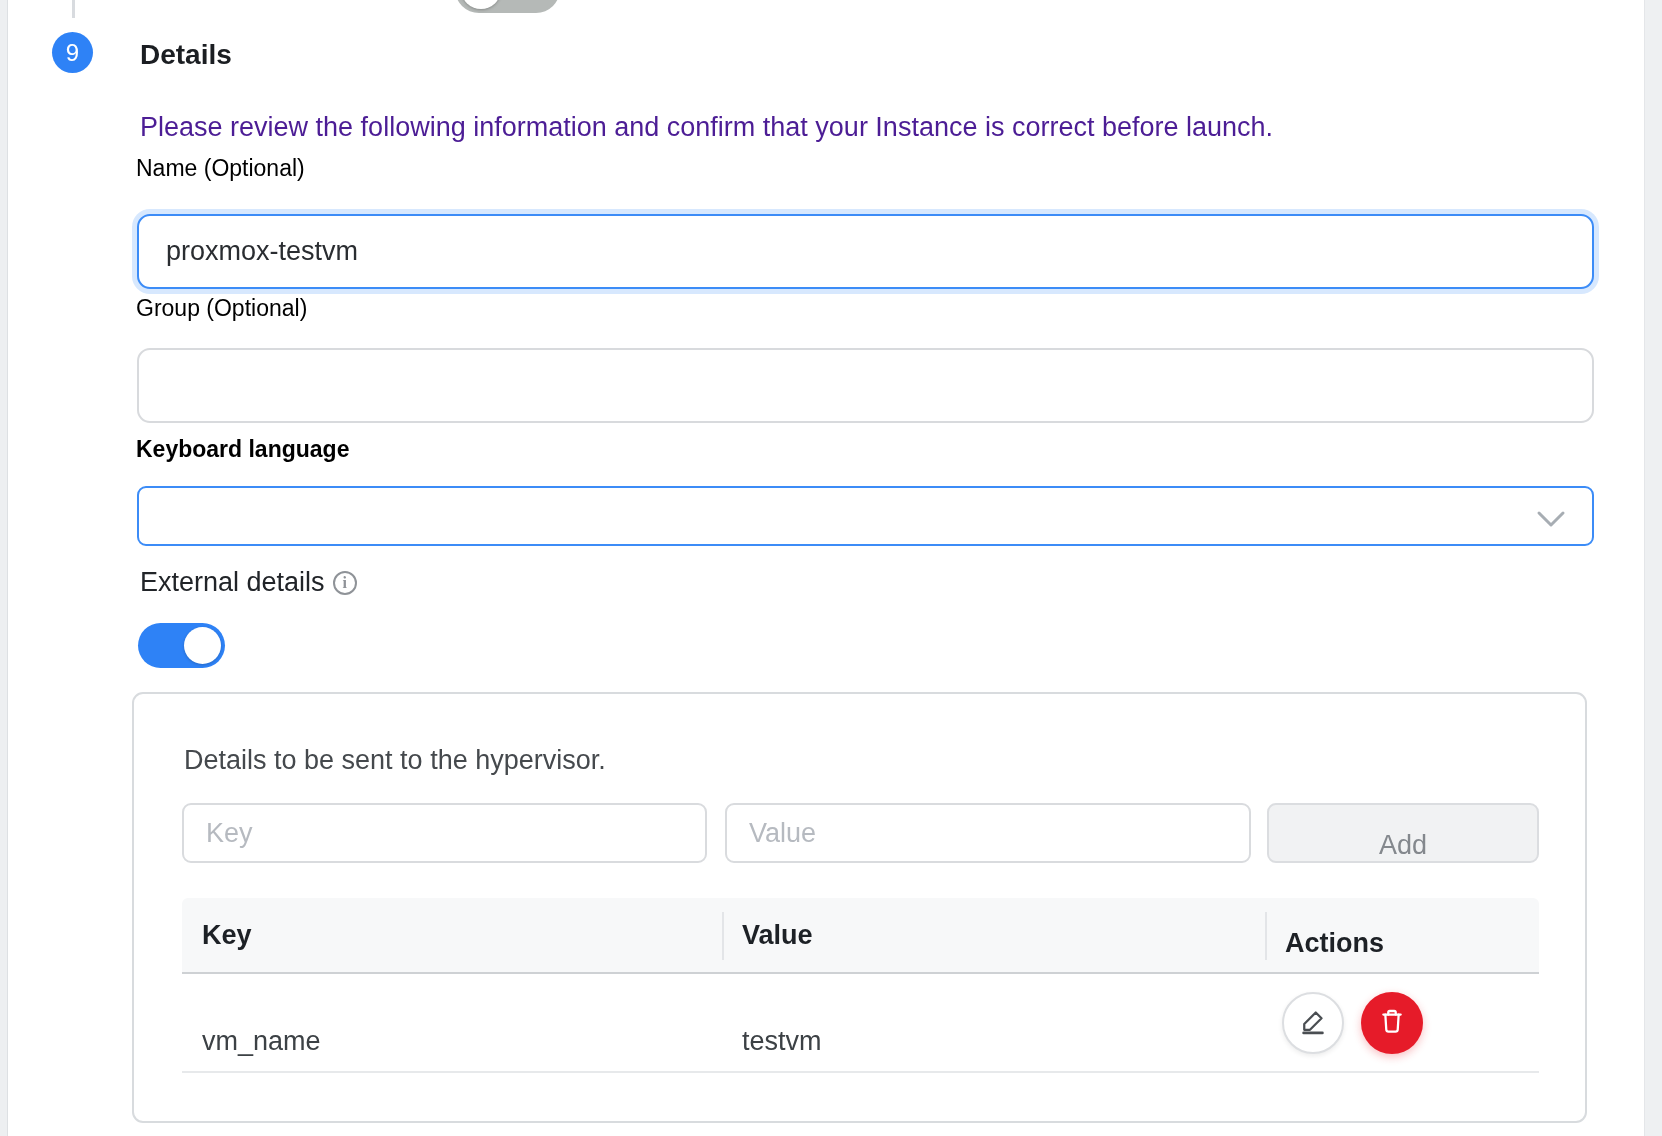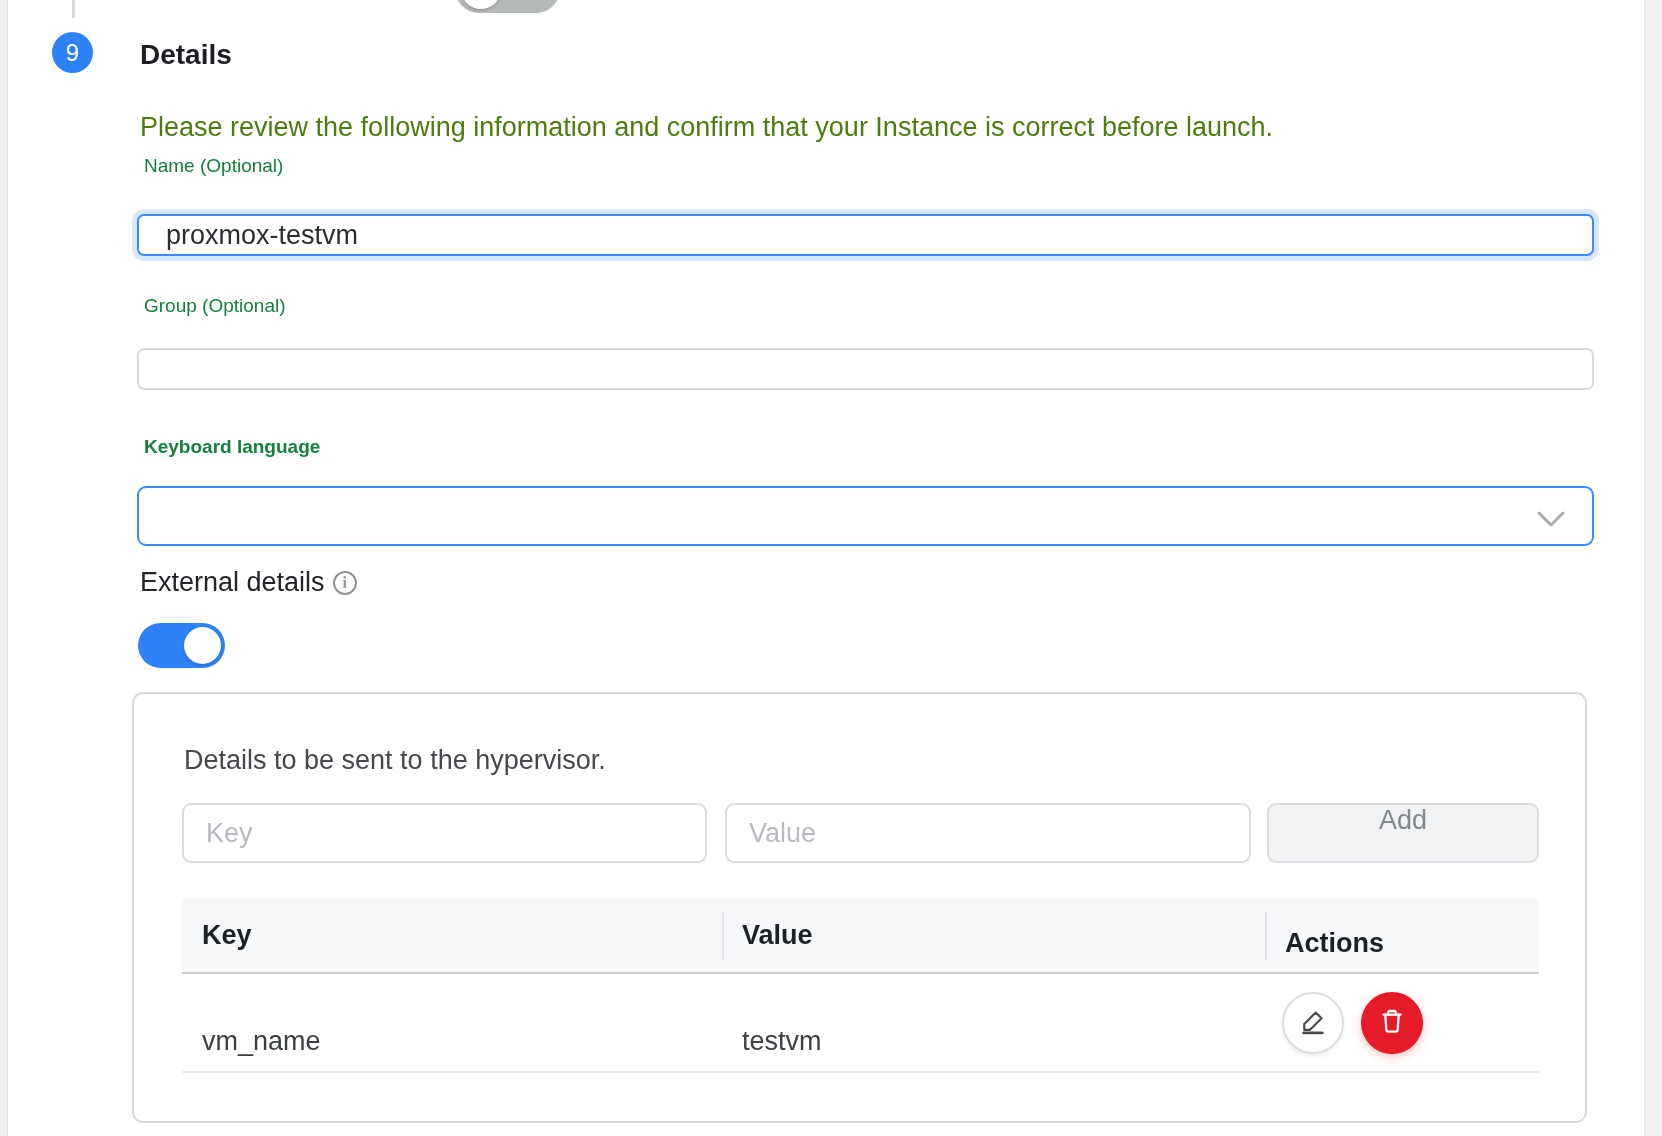--- a/index.html
+++ b/index.html
@@ -15,28 +15,28 @@
   
   .cut-toggle { position:absolute; left:455px; top:-35px; width:105px; height:48px; border-radius:24px; background:#b5b9b7; }
   .cut-toggle .knob { position:absolute; left:6px; top:4px; width:40px; height:40px; border-radius:50%; background:#fff; box-shadow:0 1px 3px rgba(0,0,0,.25); }
 
   
   .step-badge { position:absolute; left:52px; top:32px; width:41px; height:41px; border-radius:50%;
     background:#2e82f6; color:#fff; font-size:24px; font-weight:500;
     display:flex; align-items:center; justify-content:center; }
   .section-title { position:absolute; left:140px; top:39px; font-size:28px; font-weight:700; color:#1b1e22; }
 
-  .intro { position:absolute; left:140px; top:112px; font-size:27px; color:#4d7c0f; }
+  .intro { position:absolute; left:140px; top:112px; font-size:27px; color:#4c1d95; }
 
-  .field-label { position:absolute; left:144px; font-size:19px; color:#15803d; }
+  .field-label { position:absolute; left:136px; font-size:23px; color:#000000; }
   .lbl-name { top:155px; }
   .lbl-group { top:295px; }
   .lbl-keyboard { top:436px;font-weight:bold; }
 
-  .text-input { position:absolute; left:137px; width:1457px; height:42px; border-radius:7px;
+  .text-input { position:absolute; left:137px; width:1457px; height:75px; border-radius:13px;
     font-size:27px; color:#2a2d31; padding:0 27px; background:#fff; outline:none;
     font-family:"Liberation Sans","DejaVu Sans",sans-serif; }
   .input-name { top:214px; border:2px solid #3c8cf7; box-shadow:0 0 0 5px #d7e8fe; }
   .input-group { top:348px; border:2px solid #d8dadd; }
 
   .select-box { position:absolute; left:137px; top:486px; width:1457px; height:60px;
     border:2px solid #3c8cf7; border-radius:9px; background:#fff; cursor:pointer; }
   .select-box .chevron { position:absolute; right:26px; top:22px; }
 
   .external-row { position:absolute; left:140px; top:567px; display:flex; align-items:center; }
@@ -56,21 +56,21 @@
   .panel-desc { position:absolute; left:50px; top:51px; font-size:27px; color:#45494d; }
 
   .kv-input { position:absolute; top:109px; height:60px; border:2px solid #d9dbde; border-radius:9px;
     font-size:27px; color:#2a2d31; padding:0 22px; outline:none; background:#fff;
     font-family:"Liberation Sans","DejaVu Sans",sans-serif; }
   .kv-input::placeholder, .text-input::placeholder { color:#b6bac0; opacity:1; }
   .kv-key { left:48px; width:525px; }
   .kv-value { left:591px; width:526px; }
   .add-btn { position:absolute; left:1133px; top:109px; width:272px; height:60px;
     background:#f1f2f3; border:2px solid #dbdde0; border-radius:9px;
-    font-size:27px; color:#84888d; display:flex; align-items:flex-start; justify-content:center; cursor:pointer; }
+    font-size:27px; color:#84888d; display:flex; align-items:flex-end; justify-content:center; cursor:pointer; }
 
   .kv-table { position:absolute; left:48px; top:204px; width:1357px; }
   .t-header { position:relative; height:76px; background:#f7f8f9; border-bottom:2px solid #ced1d4;
     border-radius:6px 6px 0 0; display:flex; align-items:center; }
   .t-header .th { font-size:27px; font-weight:700; color:#1d2126; padding-left:20px; }
   .th-key { width:540px; }
   .th-value { width:543px; }
   .th-actions { flex:1;margin-top:16px; }
   .col-divider { position:absolute; top:14px; width:2px; height:48px; background:#e3e5e8; }
   .div-1 { left:540px; } .div-2 { left:1083px; }

